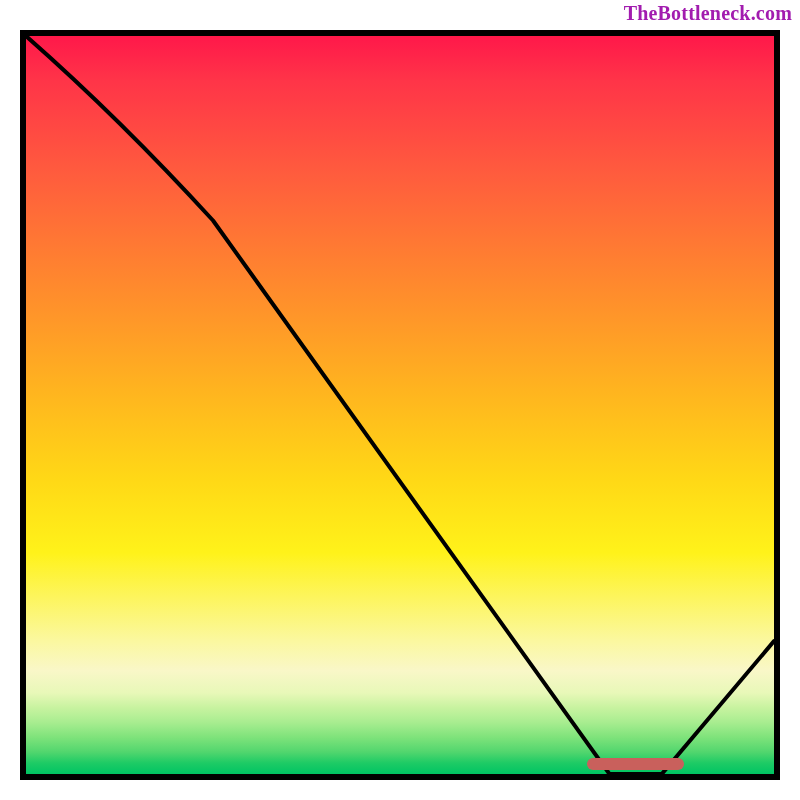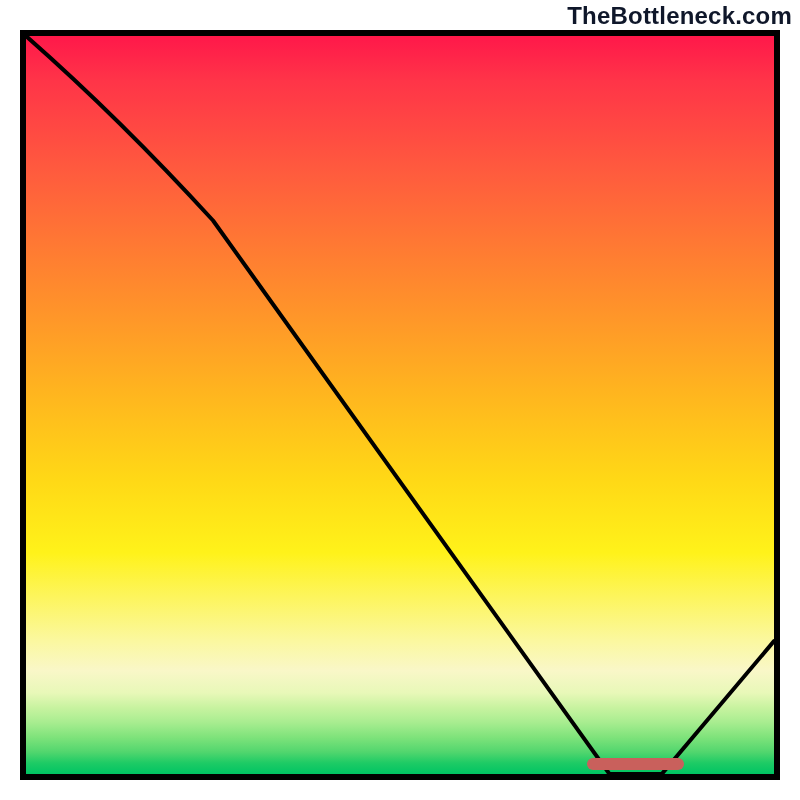--- a/index.html
+++ b/index.html
@@ -13,24 +13,25 @@
   }
   .frame {
     position: relative;
     width: 800px;
     height: 800px;
   }
   .watermark {
     position: absolute;
     top: 2px;
     right: 8px;
-    font-size: 24px;
+    font-size: 20px;
     font-weight: 600;
-    color: #0f172a;
+    color: #a21caf;
     letter-spacing: 0.2px;
+    font-family: Liberation Serif, serif;
   }
   .plot-box {
     position: absolute;
     left: 20px;
     top: 30px;
     width: 760px;
     height: 750px;
     border: 6px solid #000;
     box-sizing: border-box;
     overflow: hidden;

